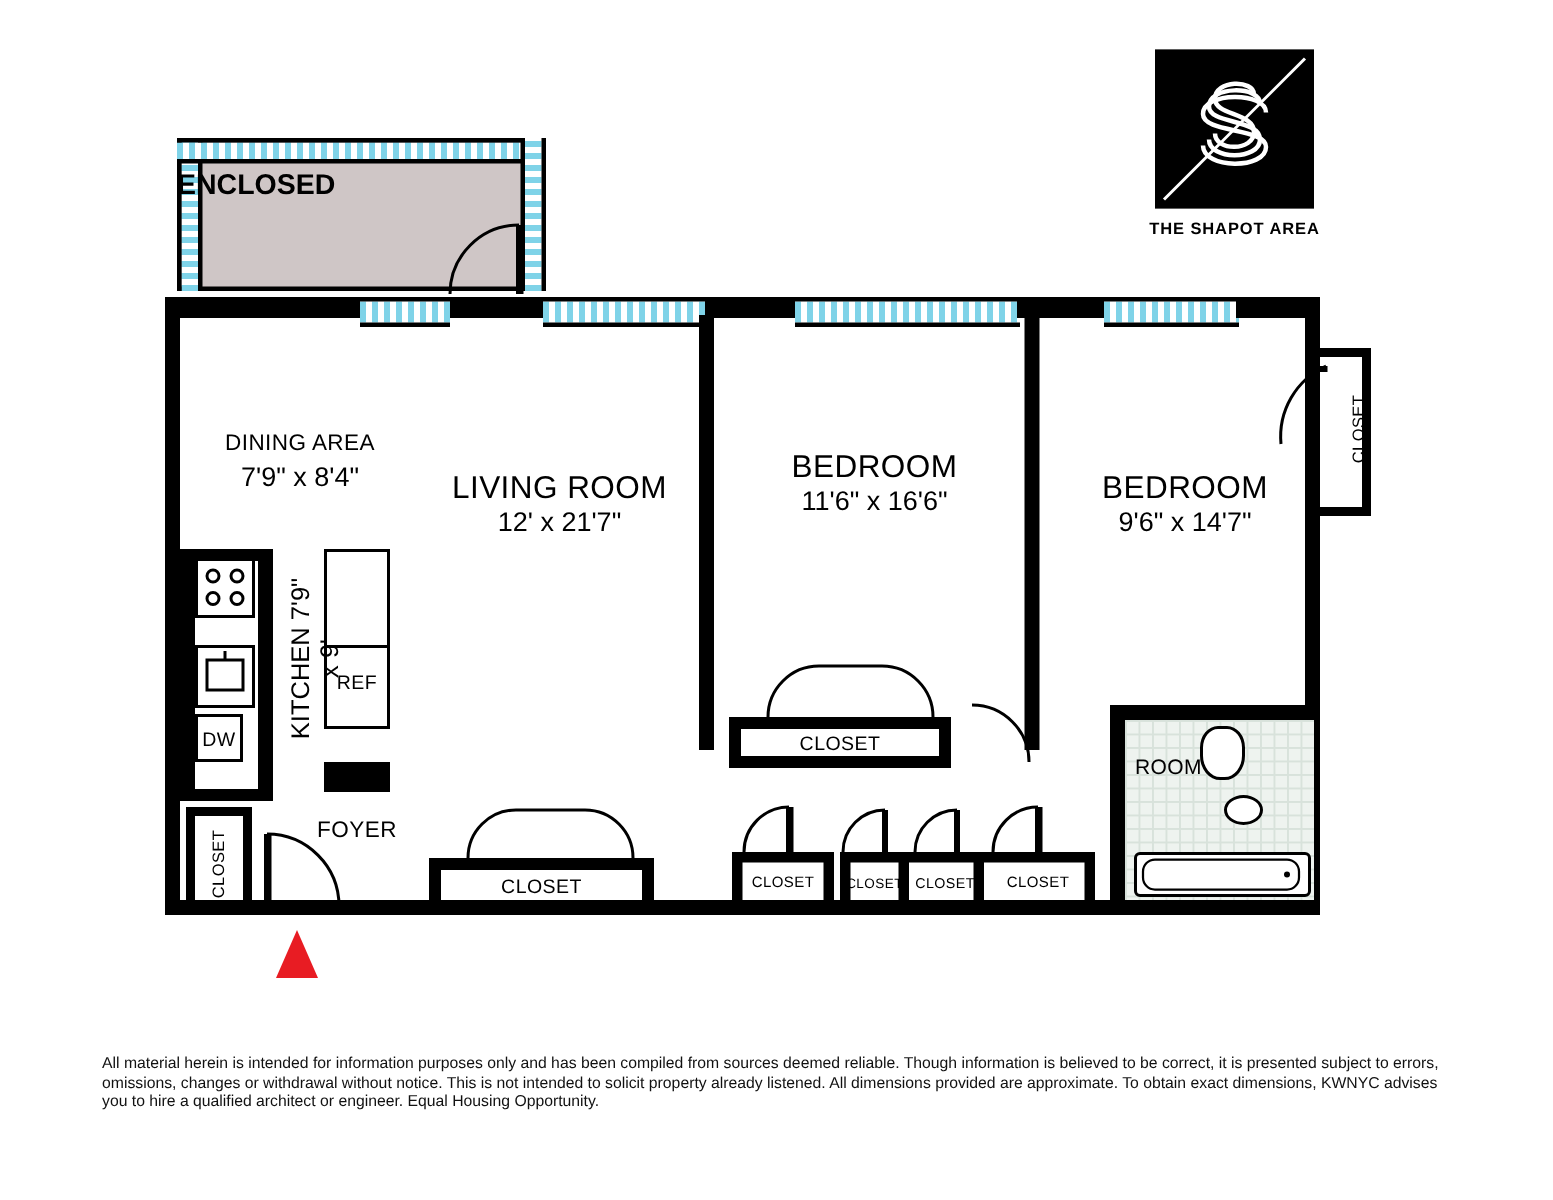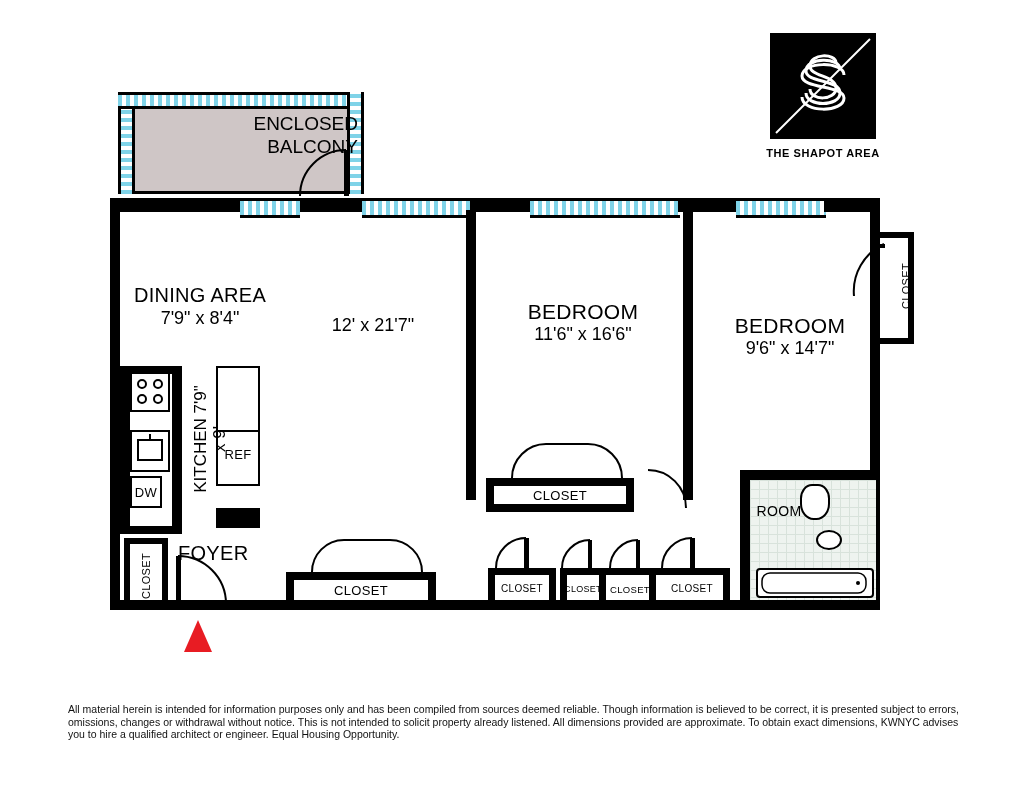--- a/index.html
+++ b/index.html
@@ -46,28 +46,28 @@
       repeating-linear-gradient(0deg,#7fd3e8 0 4px,#ffffff 4px 8px);
     border-left:3px solid #000;border-right:3px solid #000;
   }
 
   
   .balcony{
     position:absolute;left:118px;top:92px;width:240px;height:102px;
     background:#cfc6c6;border:3px solid #000;box-sizing:border-box;
   }
   .balcony-label{
-    position:absolute;left:118px;top:112px;width:240px;text-align:right;
-    font-size:19px;line-height:23px;font-weight:400;
+    position:absolute;left:118px;top:112px;width:240px;text-align:left;
+    font-size:19px;line-height:23px;font-weight:700;
   }
   .balcony-label .dim{font-size:17px;}
 
   
   .room{position:absolute;text-align:center;}
-  .room .name{font-size:20px;line-height:23px;letter-spacing:0.3px;}
+  .room .name{font-size:15px;line-height:23px;letter-spacing:0.3px;}
   .room .dim{font-size:18px;line-height:22px;}
   .room.big .name{font-size:21px;}
 
   .vlabel{
     position:absolute;font-size:17px;line-height:19px;text-align:center;
     transform:rotate(-90deg);transform-origin:50% 50%;
   }
 
   .tag{position:absolute;font-size:13px;letter-spacing:0.3px;text-align:center;}
   .tag.sm{font-size:10px;}
@@ -119,21 +119,20 @@
 
 
   <div class="balcony"></div>
 
   <div class="window-v" style="left:118px;top:92px;width:11px;height:102px;"></div>
   <div class="window" style="left:118px;top:92px;width:240px;height:11px;"></div>
   <div class="window-v" style="left:347px;top:92px;width:11px;height:102px;"></div>
 
   <div class="balcony-label">
     <div>ENCLOSED</div>
-    <div>BALCONY</div>
   </div>
 
   <div class="swing" style="left:300px;top:150px;">
     <svg width="52" height="48">
         <path d="M0 46 A46 46 0 0 1 46 0" fill="none" stroke="#000" stroke-width="2"></path>
         <rect x="44" y="0" width="5" height="46" fill="#000"></rect>
       </svg>
   </div>
 
   <div class="wall" style="left:110px;top:200px;width:10px;height:410px;"></div>
@@ -206,34 +205,35 @@
   <div class="wall" style="left:124px;top:538px;width:44px;height:6px;"></div>
   <div class="wall" style="left:162px;top:538px;width:6px;height:62px;"></div>
   <div class="tag v" style="left:116px;top:570px;width:60px;">CLOSET</div>
 
   <div class="room" style="left:110px;top:284px;width:180px;">
     <div class="name">DINING AREA</div>
     <div class="dim">7'9" x 8'4"</div>
   </div>
 
   <div class="room big" style="left:288px;top:314px;width:170px;">
+    <div class="name">LIVING ROOM</div>
     <div class="dim">12' x 21'7"</div>
   </div>
 
   <div class="room big" style="left:488px;top:300px;width:190px;">
     <div class="name">BEDROOM</div>
     <div class="dim">11'6" x 16'6"</div>
   </div>
 
   <div class="room big" style="left:700px;top:314px;width:180px;">
     <div class="name">BEDROOM</div>
     <div class="dim">9'6" x 14'7"</div>
   </div>
 
-  <div class="room" style="left:178px;top:542px;width:120px;text-align:left;">
+  <div class="room" style="left:178px;top:542px;width:120px;text-align:center;">
     <div class="name">FOYER</div>
   </div>
 
   <div class="wall" style="left:486px;top:478px;width:148px;height:8px;"></div>
   <div class="wall" style="left:486px;top:478px;width:8px;height:34px;"></div>
   <div class="wall" style="left:626px;top:478px;width:8px;height:34px;"></div>
   <div class="wall" style="left:486px;top:504px;width:148px;height:8px;"></div>
   <div class="tag" style="left:486px;top:488px;width:148px;">CLOSET</div>
   <div class="swing" style="left:512px;top:444px;">
     <svg width="112" height="36">

